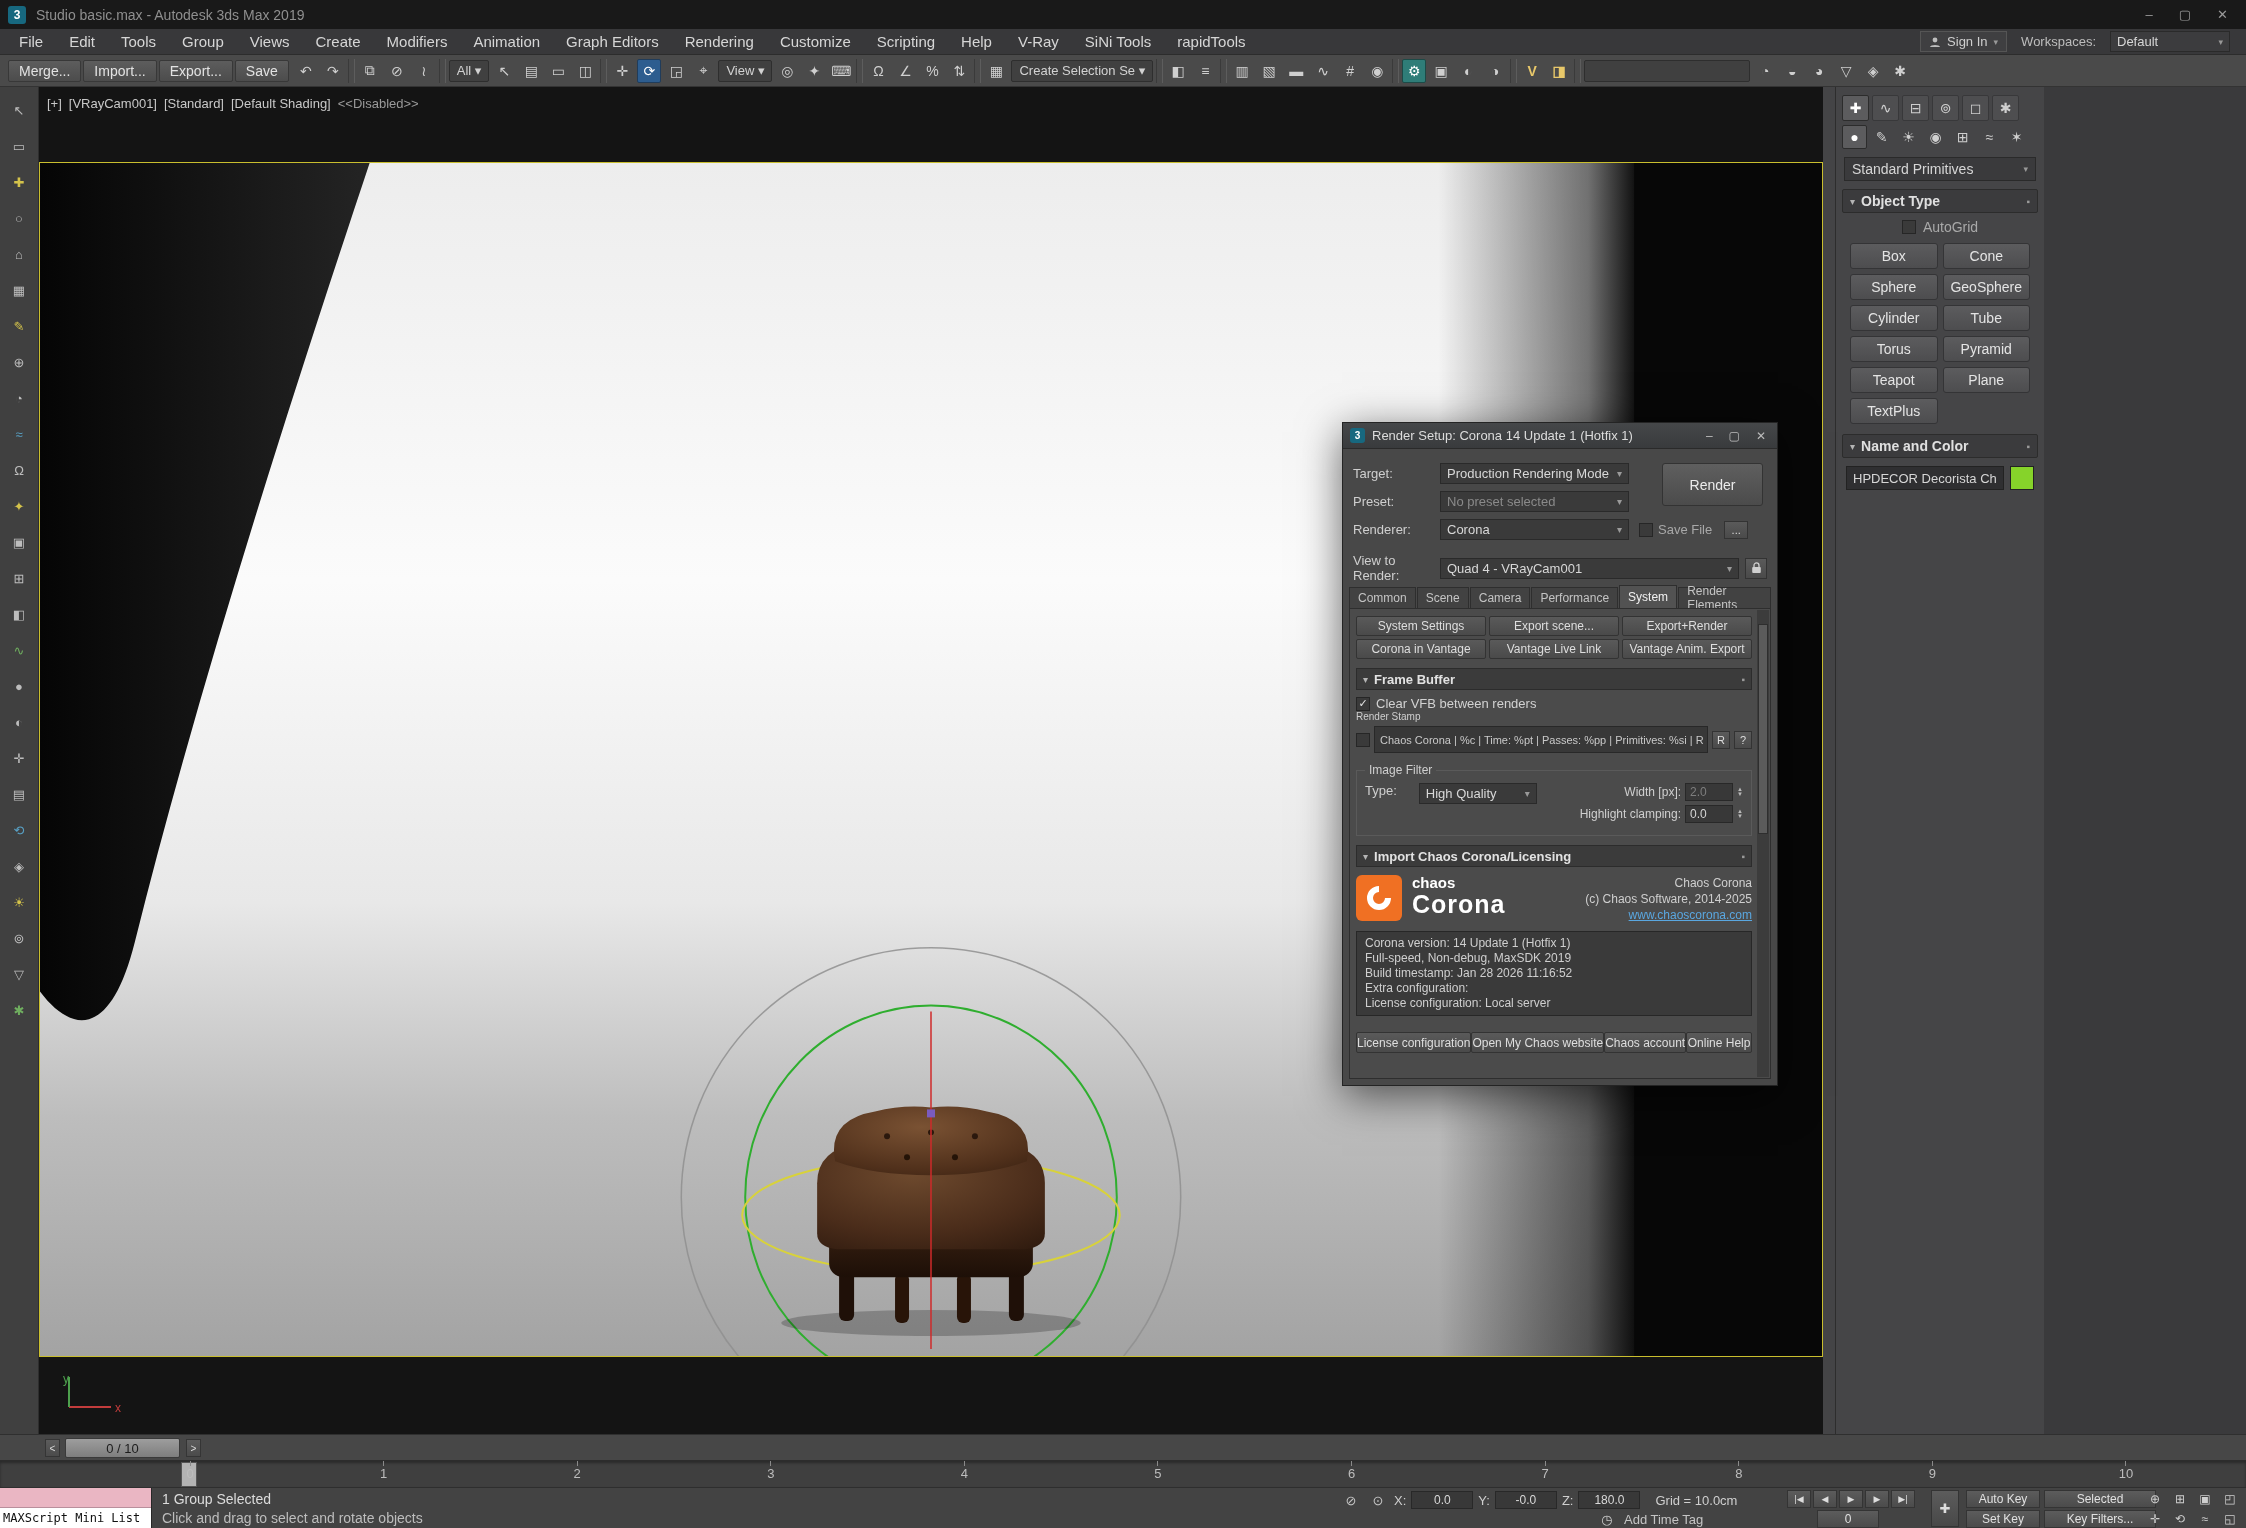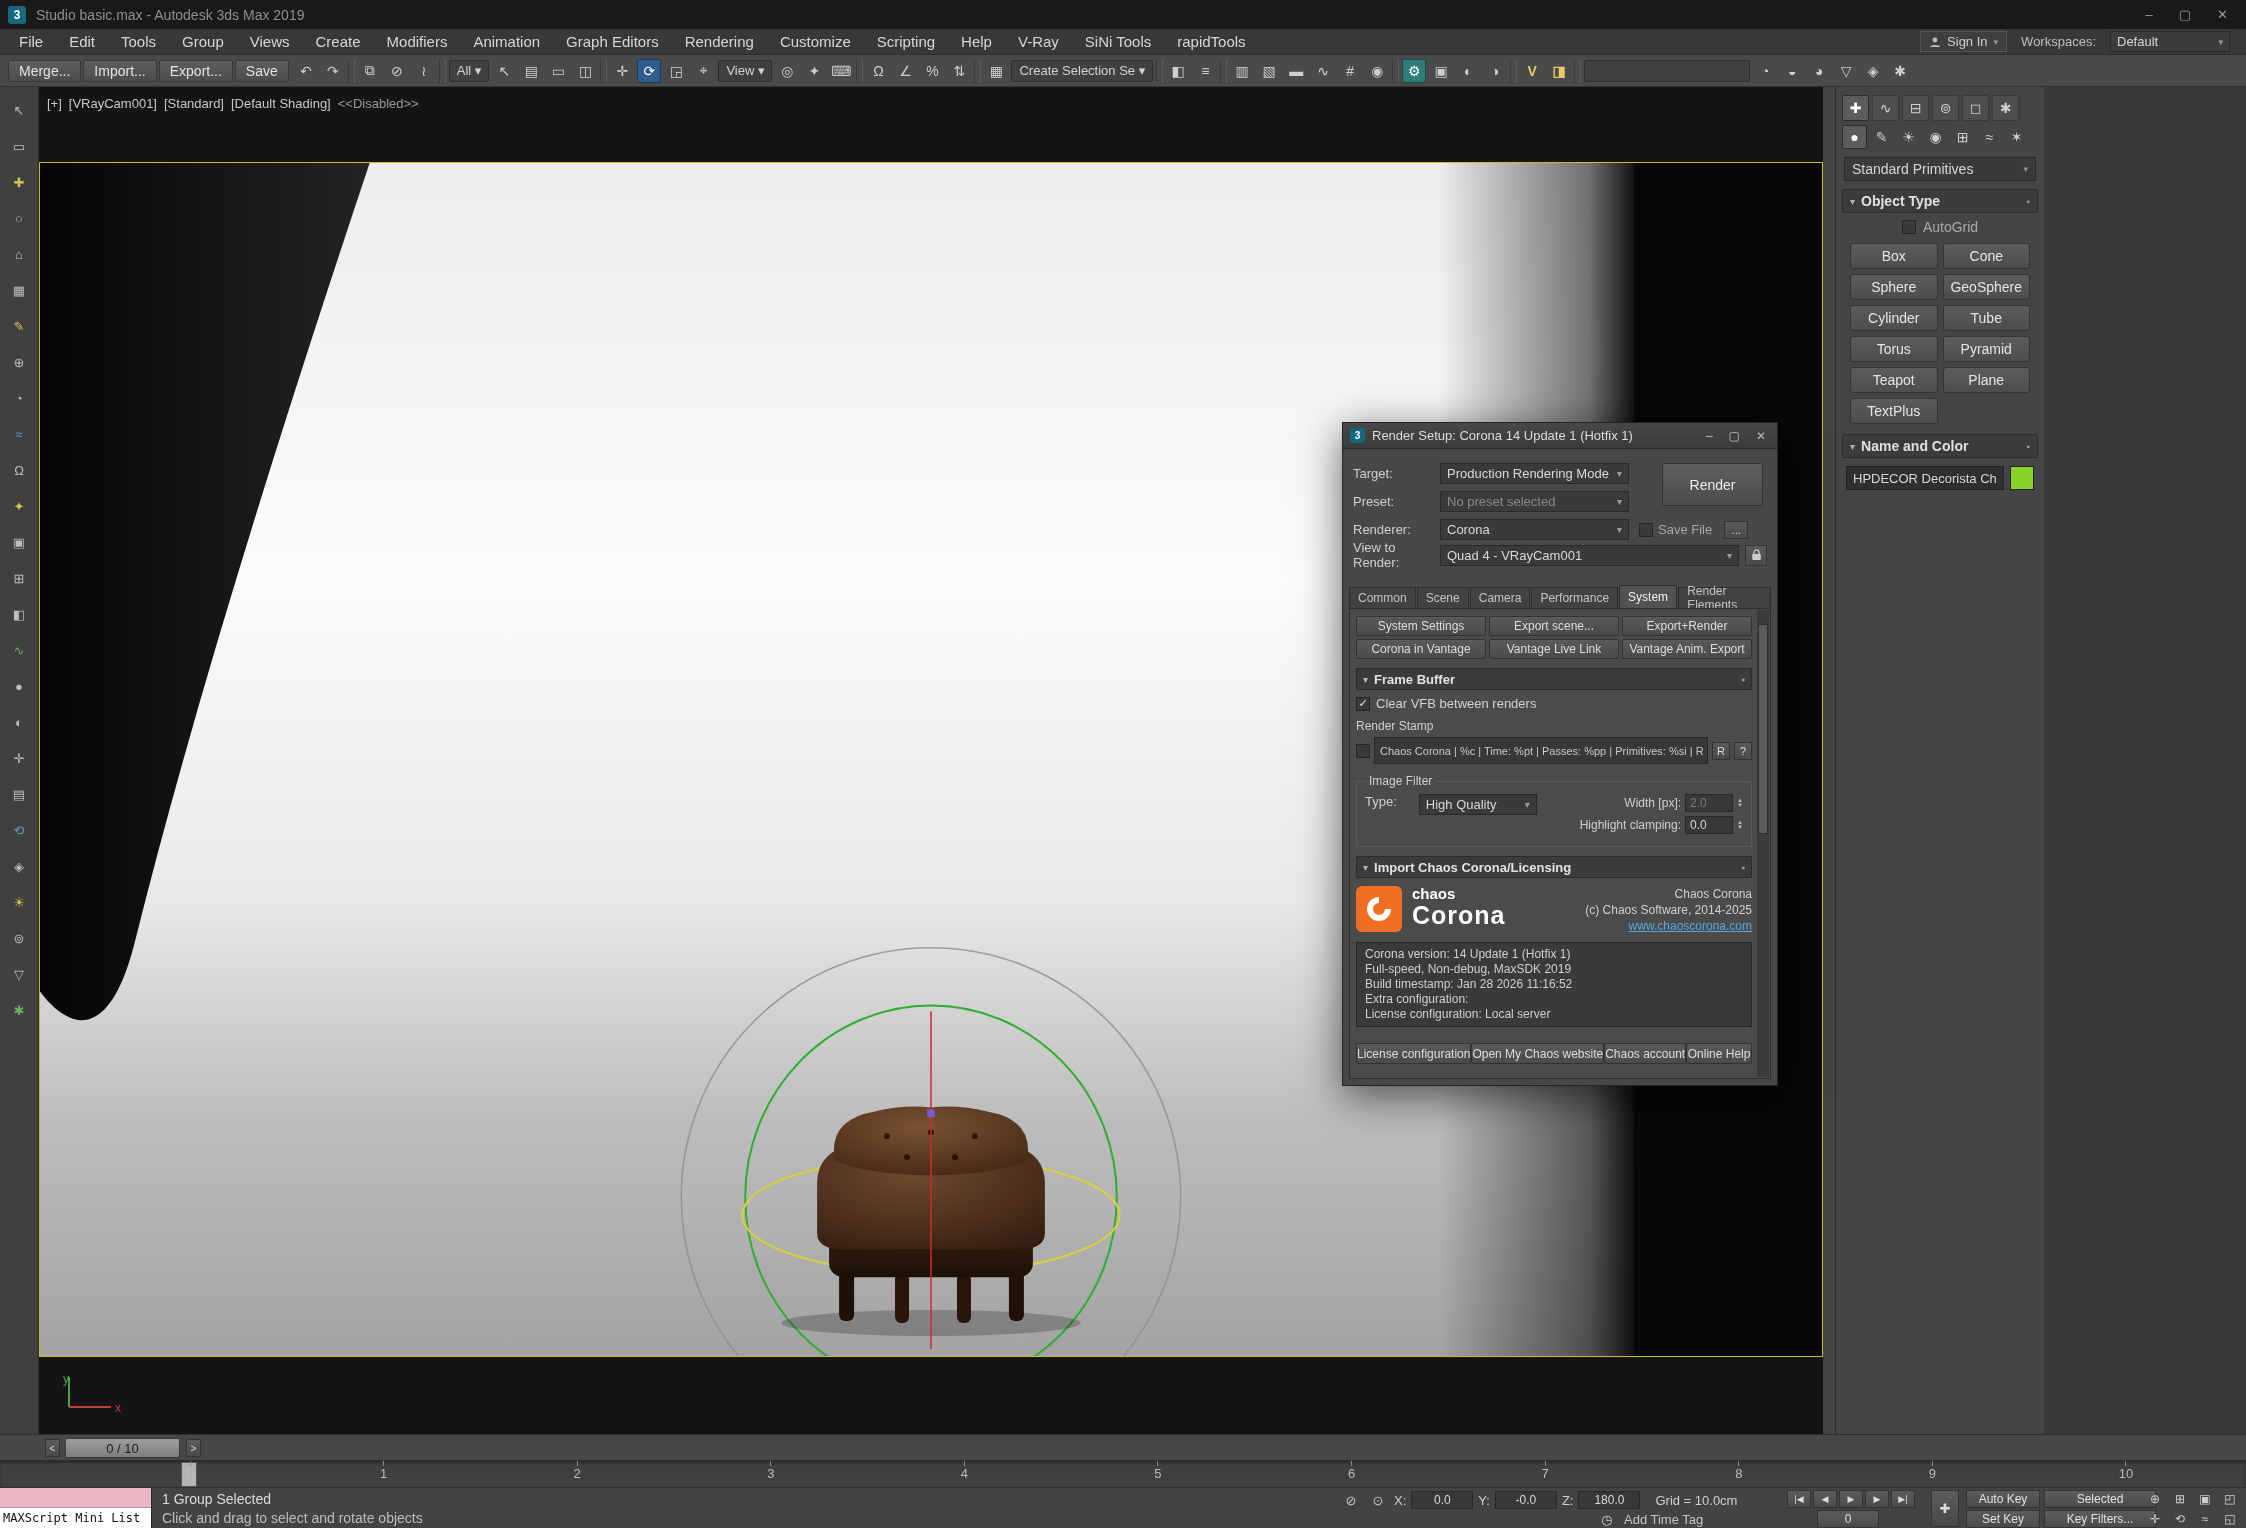--- a/index.html
+++ b/index.html
@@ -85,21 +85,21 @@
   .dlg-tabs { position:absolute; left:6px; top:162px; right:6px; height:23px; display:flex; gap:1px; align-items:flex-end; }
   .dlg-tab { height:21px; padding:0 8px; background:#424242; border:1px solid #2e2e2e; border-bottom:none; display:flex; align-items:center; font-size:12px; color:#c4c4c4; }
   .dlg-tab.active { height:23px; background:#525252; color:#f0f0f0; }
   .dlg-content { position:absolute; left:6px; top:185px; right:6px; bottom:6px; background:#4b4b4b; border:1px solid #2e2e2e; padding:7px 18px 6px 6px; overflow:hidden; }
   .dlg-scroll { position:absolute; right:1px; top:1px; bottom:1px; width:12px; background:#3c3c3c; }
   .dlg-scroll .thumb { position:absolute; left:1px; right:1px; top:14px; height:210px; background:#5b5b5b; border:1px solid #2e2e2e; }
   .sys-grid { display:grid; grid-template-columns:1fr 1fr 1fr; gap:3px; }
   .s-btn { height:20px; background:linear-gradient(#5a5a5a,#4a4a4a); border:1px solid #333; border-radius:2px; display:flex; align-items:center; justify-content:center; font-size:12px; color:#dedede; white-space:nowrap; }
   .d-rollout { margin-top:9px; height:22px; background:#3b3b3b; border:1px solid #2c2c2c; display:flex; align-items:center; gap:6px; padding:0 6px; font-size:13px; font-weight:bold; color:#e2e2e2; }
   .cb-row { display:flex; align-items:center; gap:6px; margin-top:6px; font-size:13px; color:#d2d2d2; }
-  .small-lbl { margin-top:8px; font-size:12px; color:#cfcfcf; }
+  .small-lbl { margin-top:0; font-size:10px; color:#cfcfcf; }
   .stamp-row { display:flex; align-items:center; gap:4px; margin-top:4px; }
   .stamp-field { flex:1; height:27px; background:#383838; border:1px solid #282828; font-size:11px; color:#c9c9c9; display:flex; align-items:center; padding:0 5px; white-space:nowrap; overflow:hidden; }
   .mini-btn { width:18px; height:18px; background:linear-gradient(#5a5a5a,#4a4a4a); border:1px solid #333; display:flex; align-items:center; justify-content:center; font-size:11px; color:#ddd; }
   .fset { margin-top:10px; border:1px solid #5a5a5a; padding:6px 8px 8px 8px; }
   .fset legend { font-size:12px; color:#cfcfcf; padding:0 4px; }
   .fset-inner { display:flex; justify-content:space-between; align-items:flex-start; }
   .spin-row { display:flex; align-items:center; gap:4px; justify-content:flex-end; margin-bottom:4px; font-size:12px; }
   .num-field { width:48px; height:18px; background:#383838; border:1px solid #282828; color:#d6d6d6; font-size:12px; display:flex; align-items:center; padding:0 4px; }
   .num-field.disabled { color:#7e7e7e; }
   .spinner { display:flex; flex-direction:column; font-size:6px; color:#bbb; line-height:5px; }
@@ -471,21 +471,21 @@
       <span class="lbl" style="width:87px">Renderer:</span>
       <div class="dd-field" style="width:189px">
         <span>Corona</span>
           <span class="car">▾</span>
       </div>
       <span class="cbox" style="margin-left:10px"></span>
       <span class="lbl" style="margin-left:5px;color:#a8a8a8">Save File</span>
       <div class="mini-btn" style="margin-left:12px;width:24px">...</div>
     </div>
     <div class="render-btn">Render</div>
-    <div class="dlg-row" style="top:117px">
+    <div class="dlg-row" style="top:130px">
       <span class="lbl" style="width:87px">View to Render:</span>
       <div class="dd-field" style="width:299px">
         <span>Quad 4 - VRayCam001</span>
           <span class="car">▾</span>
       </div>
       <div class="mini-btn" style="margin-left:6px;width:22px;height:21px">
         <svg width="11" height="12" viewBox="0 0 11 12">
           <rect x="1.2" y="5" width="8.6" height="6" rx="1" fill="#cfcfcf"></rect>
           <path d="M3,5 V3.4 a2.5,2.5 0 0 1 5,0 V5" fill="none" stroke="#cfcfcf" stroke-width="1.3"></path>
         </svg>

